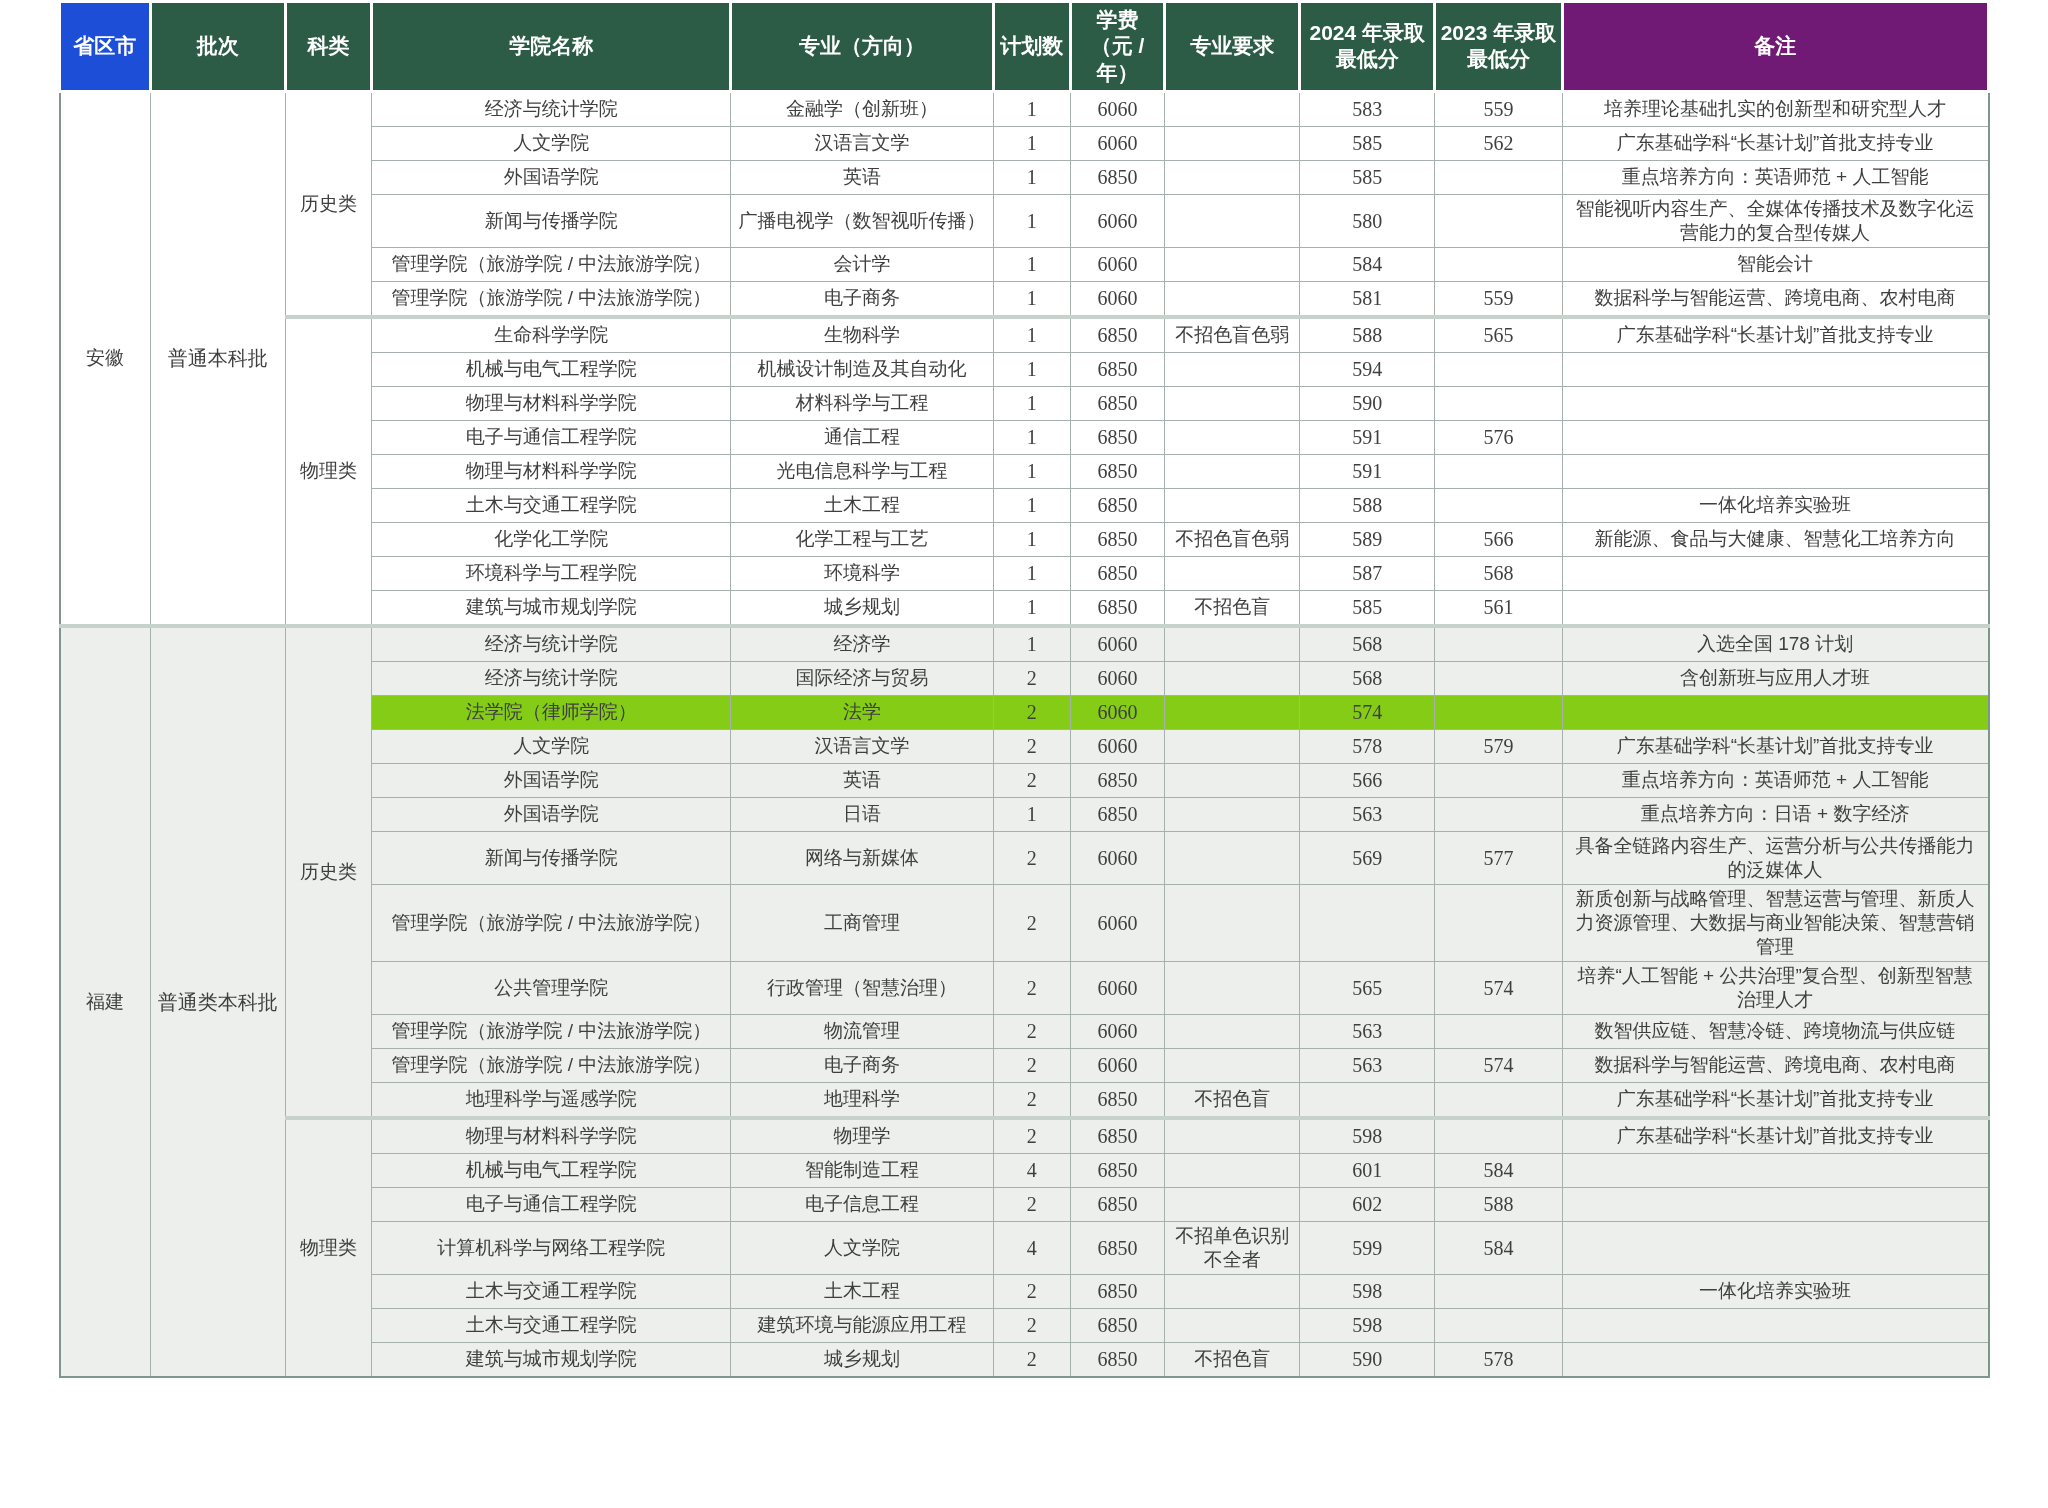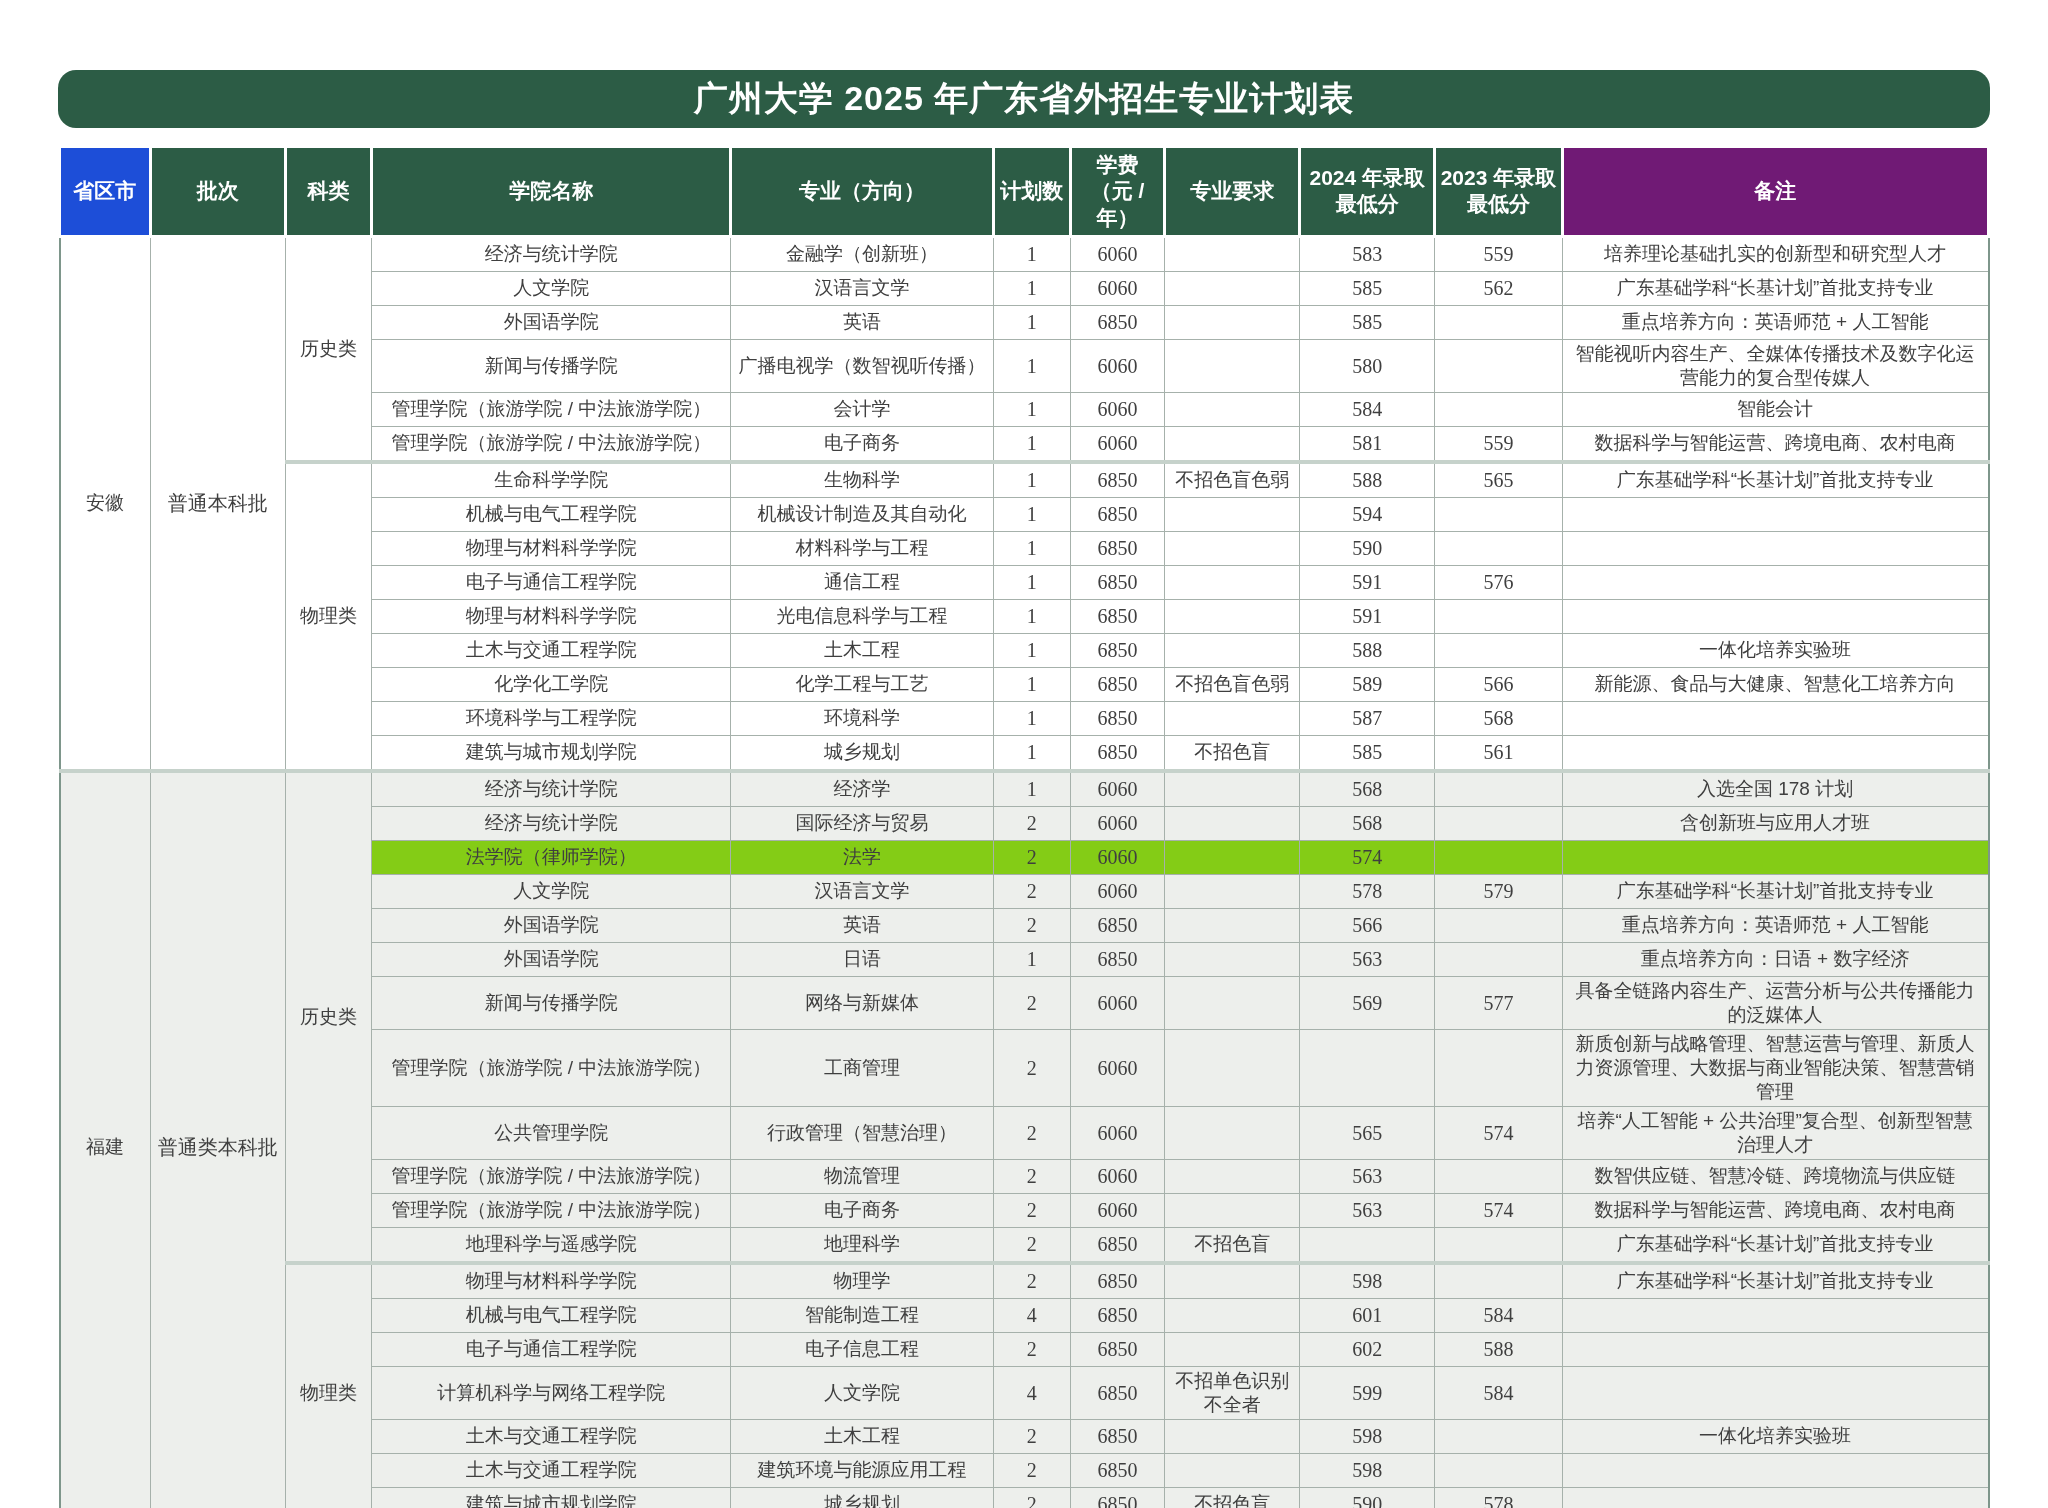--- a/index.html
+++ b/index.html
@@ -71,23 +71,20 @@
     font-family: "Liberation Serif", "DejaVu Serif", serif;
     font-size: 20px;
   }
   tr.group-start td { border-top: 4px solid var(--sep); }
   tr.section-start td { border-top: 4px solid var(--sep); }
 </style>
 </head>
 <body>
 
 <div class="page">
-  <div class="title-bar" style="background: rgb(44, 92, 69);">
-    <span>广州大学 2025 年广东省外招生专业计划表</span>
-  </div>
   <table class="plan">
     <colgroup>
       <col style="width:4.7%">
         <col style="width:7.0%">
         <col style="width:4.5%">
       <col style="width:18.6%">
         <col style="width:13.6%">
         <col style="width:4.0%">
       <col style="width:4.9%">
         <col style="width:7.0%">

